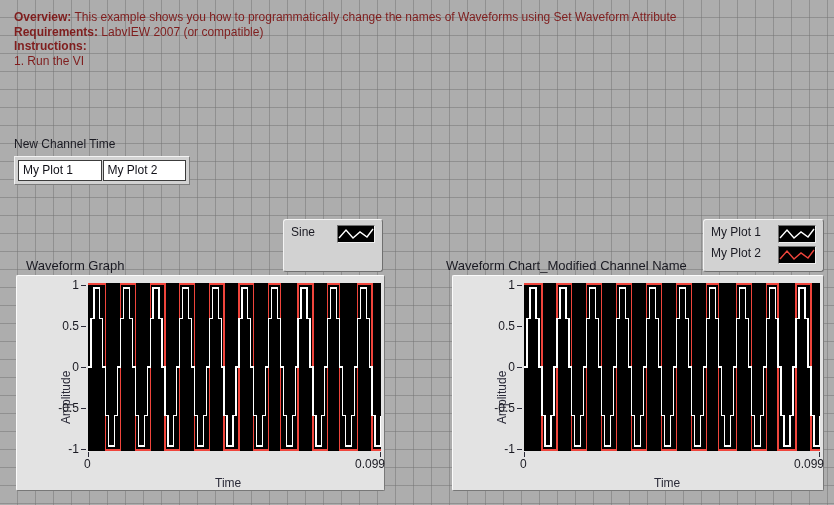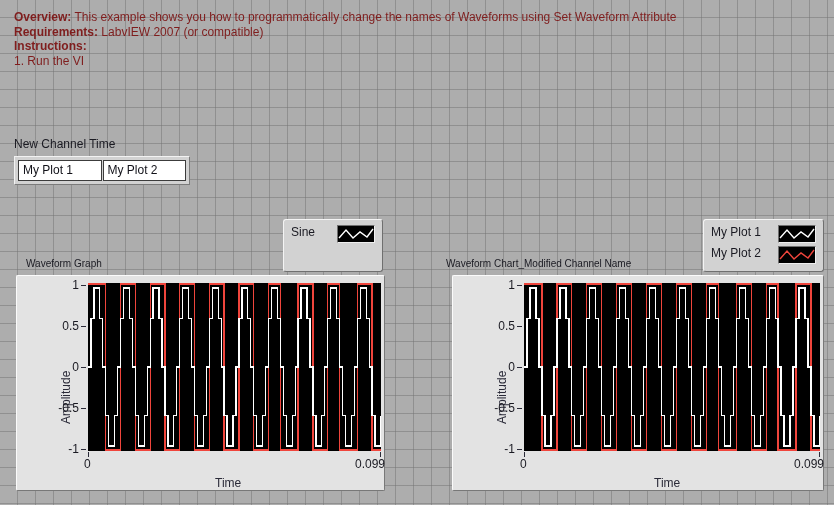--- a/index.html
+++ b/index.html
@@ -108,21 +108,21 @@
     border-right: 1px solid #efefef;
     border-bottom: 1px solid #efefef;
     box-sizing: border-box;
     flex: none;
   }
   .legend-swatch svg { display: block; width: 100%; height: 100%; }
 
   
   .graph-title {
     position: absolute;
-    font-size: 10px;
+    font-size: 13px;
     color: #1a1a22;
     white-space: nowrap;
   }
   #title-left  { left: 26px;  top: 258px; }
   #title-right { left: 446px; top: 258px; }
 
   
   .graph-frame {
     position: absolute;
     background: #e3e3e3;

